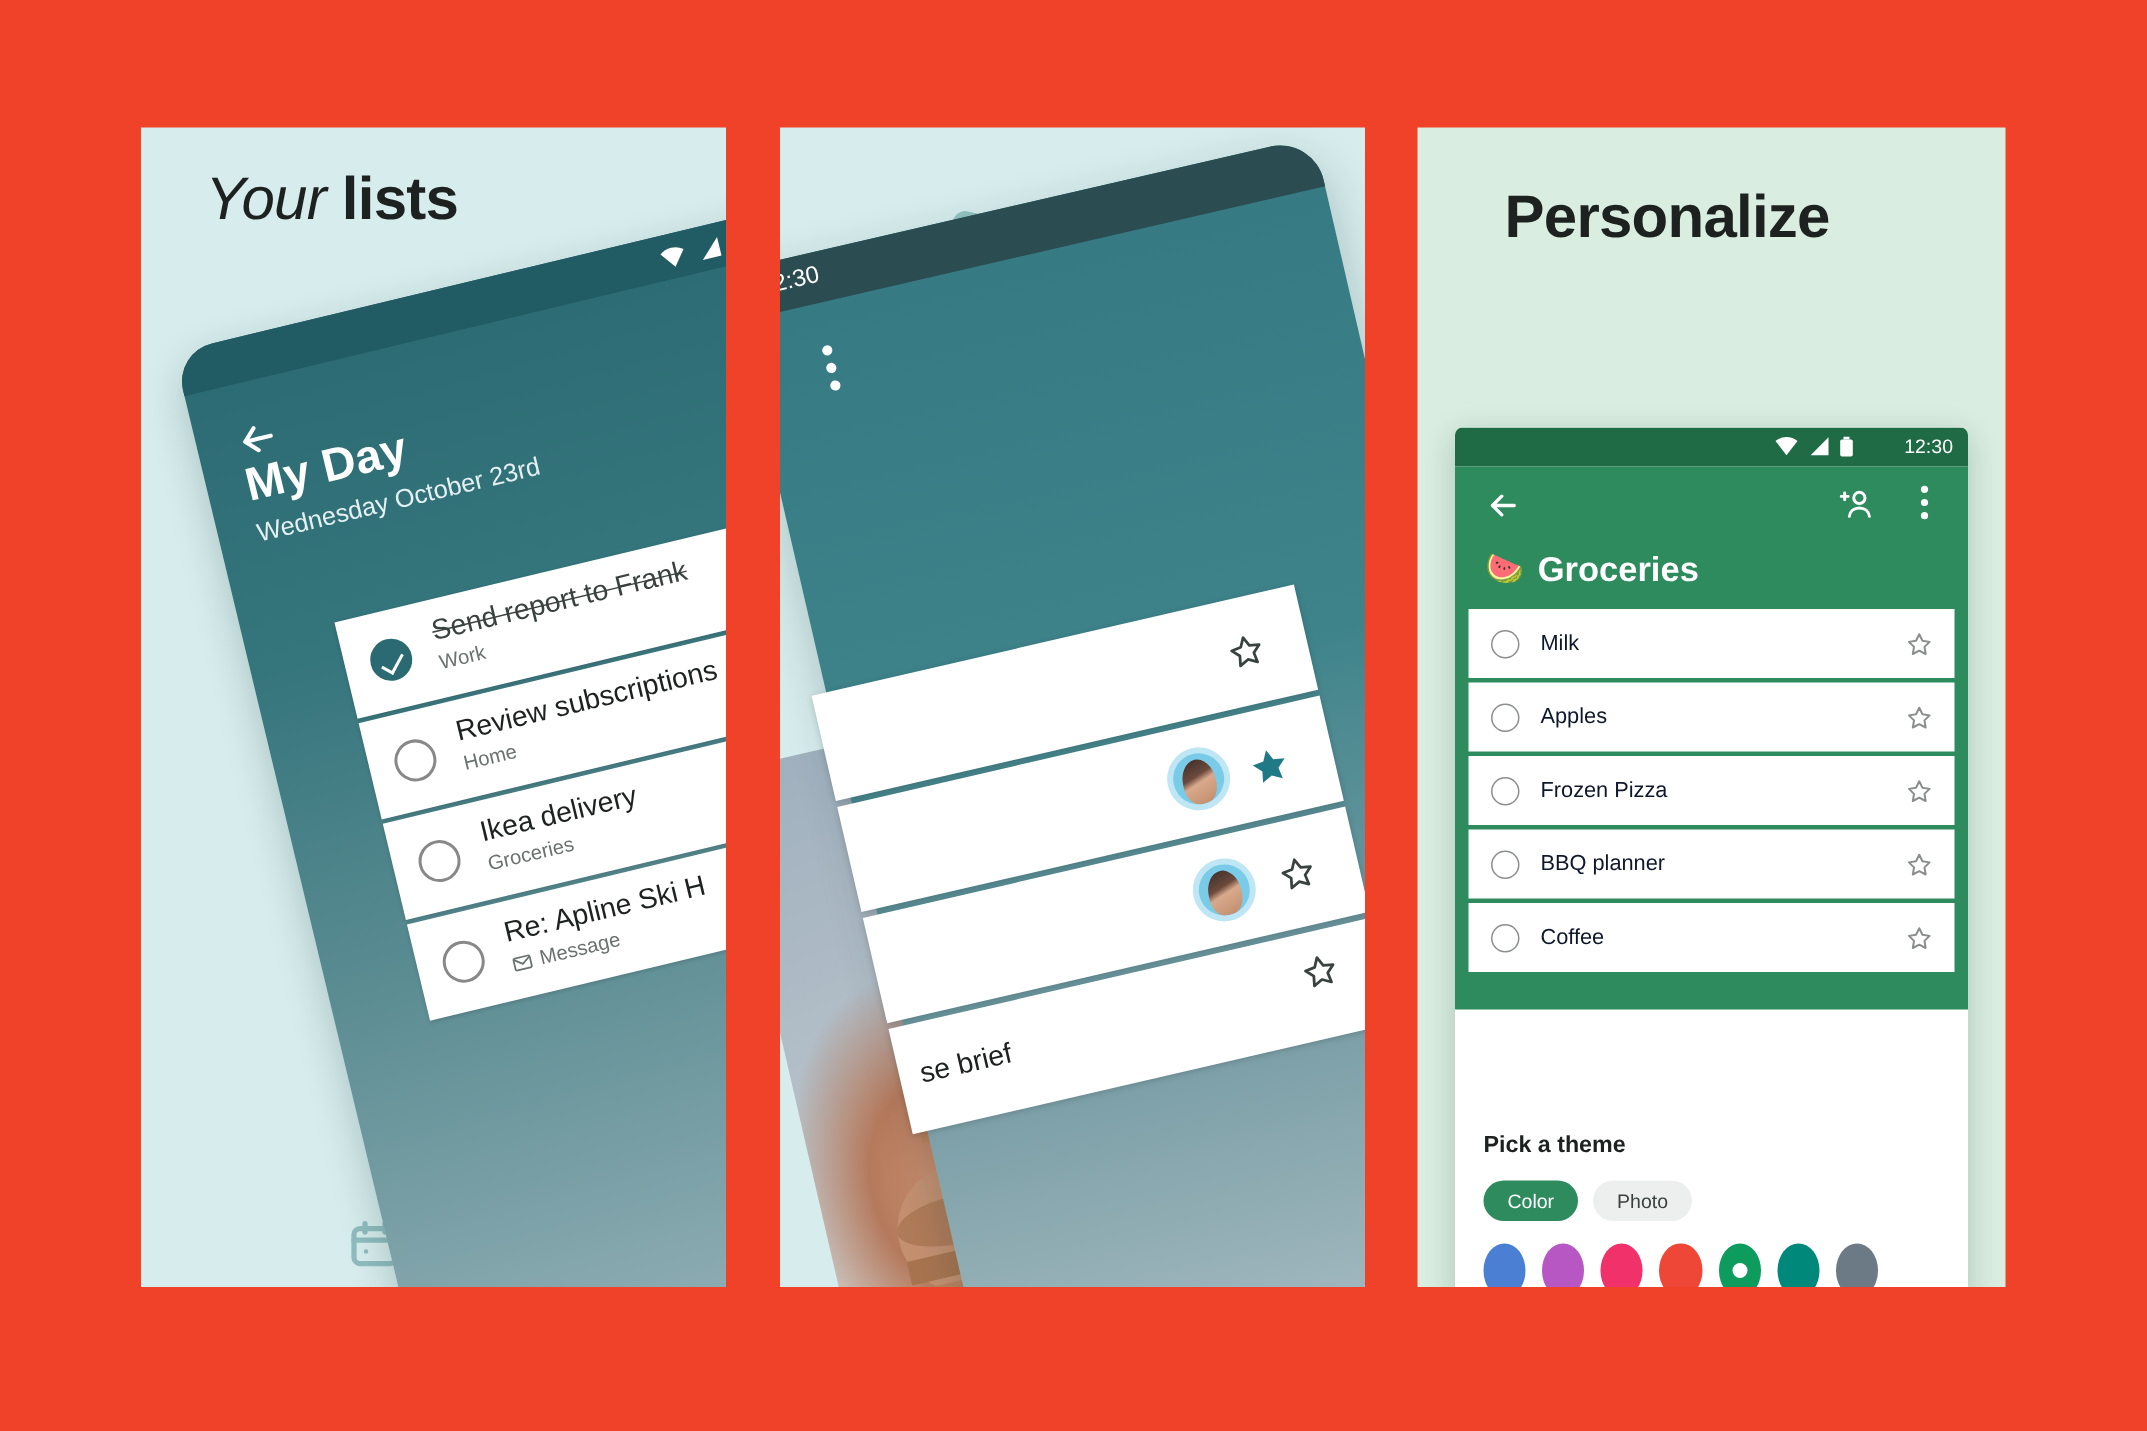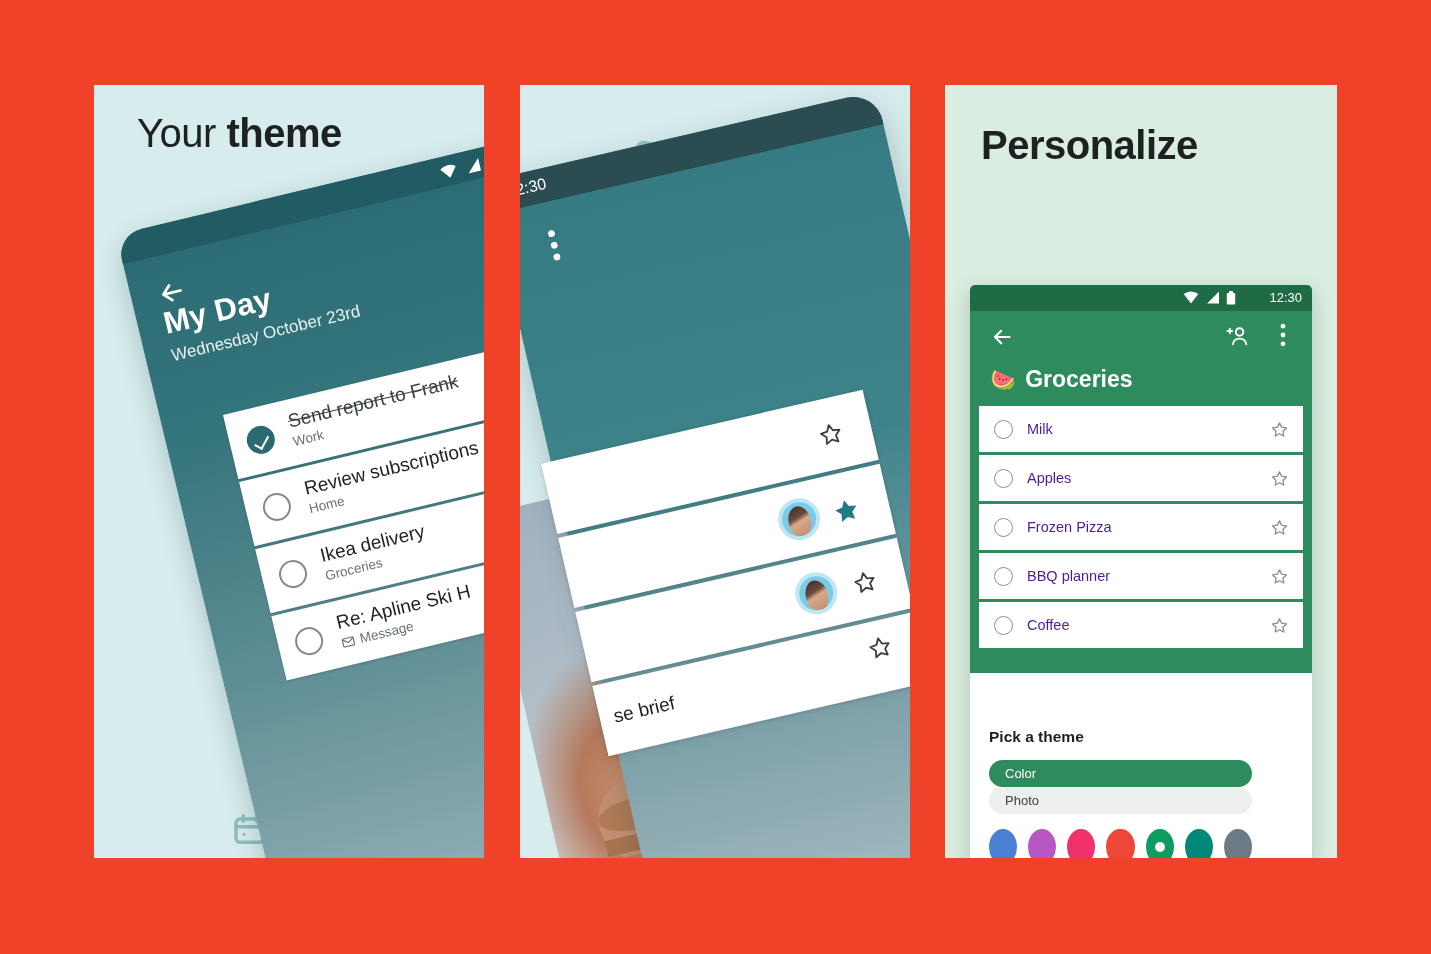--- a/index.html
+++ b/index.html
@@ -17,23 +17,23 @@
   #panel-1{left:94px;width:390px;background:#D7ECEC;}
   #panel-2{left:520px;width:390px;background:#D7ECEC;}
   #panel-3{left:945px;width:392px;background:#D9EDE0;}
 
   
   .headline{
     position:absolute;color:#1D2220;
     font-size:40px;line-height:1.28;letter-spacing:-.5px;
   }
   #headline-1{left:43px;top:23px;}
-  #headline-3{left:36px;top:35px;}
+  #headline-3{left:58px;top:35px;}
   .hl-bold{font-weight:700;}
-  .hl-light{font-weight:400;}
+  .hl-light{font-weight:400;font-style:italic;}
 
   
   .deco{position:absolute;stroke:#8FBCBE;fill:none;stroke-width:2.1;
         stroke-linecap:round;stroke-linejoin:round;}
   .deco2{position:absolute;stroke:#93C3C3;fill:none;stroke-width:2.2;
         stroke-linecap:round;stroke-linejoin:round;}
 
   
   #phone-1{
     position:absolute;left:22px;top:150px;width:420px;height:720px;
@@ -147,46 +147,46 @@
   #p3-emoji{font-size:21px;line-height:1;}
   #p3-list{position:absolute;left:0;top:121px;width:342px;background:#2E8B5E;padding:0 0 22px 0;}
   .g-row{
     margin:0 9px 3px 9px;height:46px;background:#fff;
     display:flex;align-items:center;position:relative;
   }
   .g-check{
     width:19px;height:19px;border-radius:50%;border:1.6px solid #8A8F8C;
     margin-left:15px;box-sizing:border-box;
   }
-  .g-label{margin-left:14px;font-size:14.5px;color:#4c1d95;}
+  .g-label{margin-left:14px;font-size:14.5px;color:#0f172a;}
   .g-star{position:absolute;right:14px;top:50%;margin-top:-9px;}
   #p3-theme{position:absolute;left:0;bottom:0;width:282px;background:#fff;padding:14px 0 0 0;}
   #p3-theme-title{margin-left:19px;font-size:15.5px;color:#1D2220;font-weight:700;}
-  #p3-chips{display:flex;margin:14px 0 0 19px;flex-direction:column;}
+  #p3-chips{display:flex;gap:10px;margin:14px 0 0 19px;}
   .chip{
     padding:6px 16px;border-radius:16px;font-size:13px;
   }
   .chip.active{background:#2E8B5E;color:#fff;}
   .chip.inactive{background:#EDEFEE;color:#3A4240;}
   #p3-swatches{display:flex;gap:11px;margin:15px 0 0 19px;}
   .swatch{width:36px;height:36px;border-radius:50%;position:relative;}
   .swatch.selected:after{
     content:"";position:absolute;left:50%;top:50%;width:10px;height:10px;
     margin:-5px 0 0 -5px;border-radius:50%;background:#fff;
   }
 </style>
 </head>
 <body>
 
 <div class="stage">
 
   <div class="panel" id="panel-1">
 
     <div class="headline" id="headline-1">
-      <div><span class="hl-light">Your </span><span class="hl-bold">theme</span></div>
+      <div><span class="hl-light">Your </span><span class="hl-bold">lists</span></div>
     </div>
 
     <svg class="deco" style="left:130px;top:580px;" width="46" height="46" viewBox="0 0 24 24">
         <path d="M12 3.5l2.6 5.4 5.9.8-4.3 4.1 1 5.9-5.2-2.8-5.2 2.8 1-5.9L3.5 9.7l5.9-.8z"></path>
       </svg>
     <svg class="deco" style="left:162px;top:655px;" width="40" height="40" viewBox="0 0 24 24">
         <circle cx="12" cy="8" r="3.6"></circle>
         <path d="M5.5 20c.6-3.6 3.3-5.6 6.5-5.6s5.9 2 6.5 5.6"></path>
       </svg>
     <svg class="deco" style="left:136px;top:725px;" width="40" height="40" viewBox="0 0 24 24">

